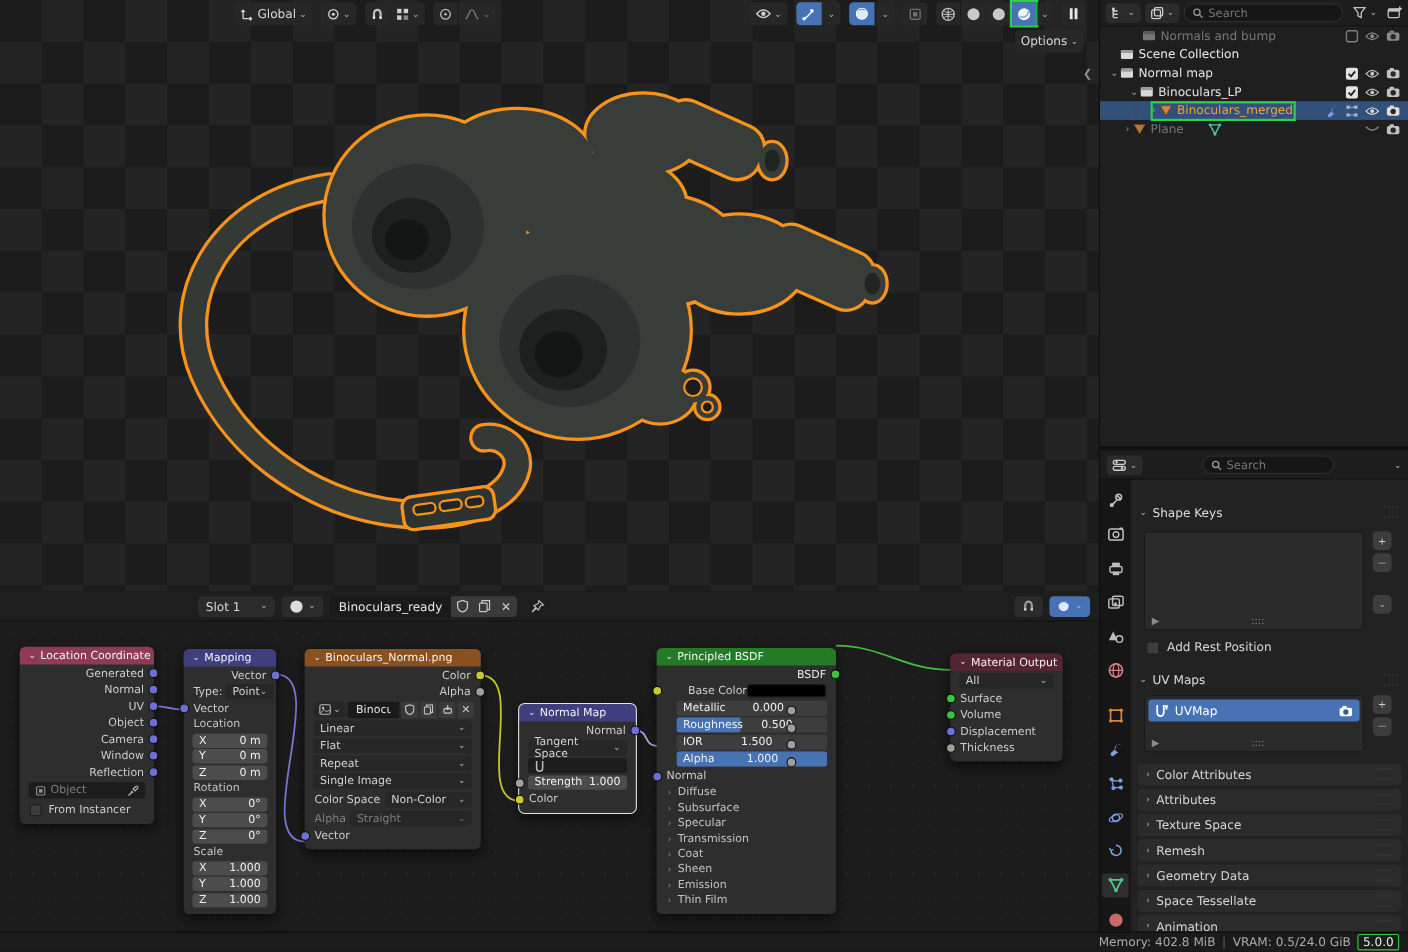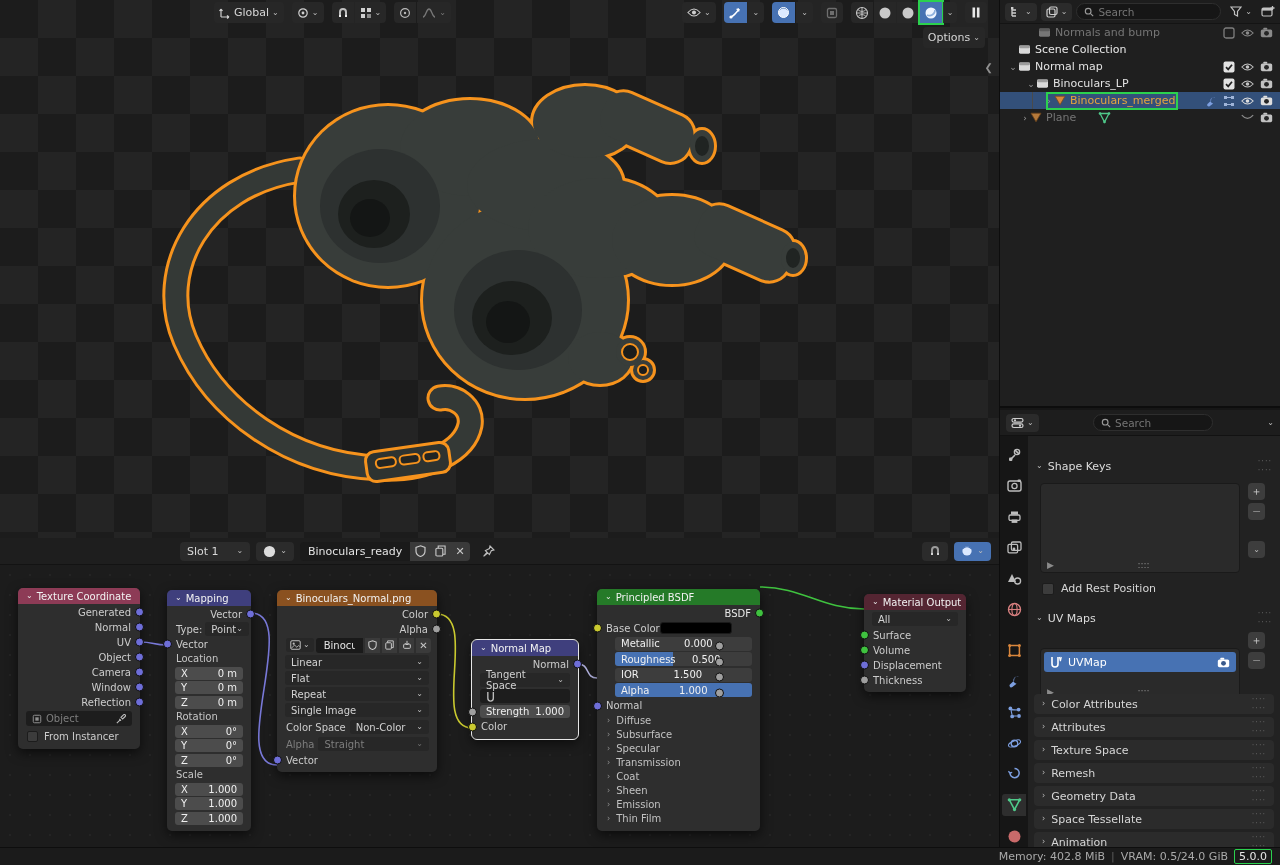--- a/index.html
+++ b/index.html
@@ -683,21 +683,21 @@
     <div style="position:absolute;left:14px;top:146px;display:flex;align-items:center;gap:7px">
       <span class="checkbox"></span>
       <span style="color:#d6d6d6">Add Rest Position</span>
     </div>
 
     <div class="panel-title" style="position:absolute;left:0;right:0;top:172px">
       <span class="chev">⌄</span>
       <span>UV Maps</span>
       <span class="grip">····<br>····</span>
     </div>
-    <div class="listbox" style="left:12px;top:212px;width:200px;height:52px">
+    <div class="listbox" style="left:12px;top:196px;width:200px;height:52px">
       <div class="uvitem" style="left:3px;right:3px;top:3px">
         <span>
           <svg width="12" height="12" viewBox="0 0 12 12">
               <path d="M2,1 L2,8 A3,3 0 0 0 8,8 L8,1" fill="none" stroke="#fff" stroke-width="1.6"></path>
               <path d="M9.5,1 L10.4,5 L11.3,1" fill="none" stroke="#fff" stroke-width="1.2"></path>
             </svg>
         </span>
         <span>UVMap</span>
         <span style="margin-left:auto">
           <svg width="13" height="11" viewBox="0 0 16 13">
@@ -816,21 +816,21 @@
       <path d="M140,104 C154,104 153,107 167,107" stroke="#7b7bdc" stroke-width="1.6" fill="none"></path>
       <path d="M251,75 C301,75 227,227 277,227" stroke="#7b7bdc" stroke-width="1.6" fill="none"></path>
       <path d="M437,76 C479,76 430,190 472,190" stroke="#c9c92f" stroke-width="1.6" fill="none"></path>
       <path d="M578,126 C590,126 585,140 597,140" stroke="#b9b9e8" stroke-width="1.6" fill="none"></path>
       <path d="M760,49 C802,49 822,71 864,71" stroke="#3fc23f" stroke-width="1.6" fill="none"></path>
     </svg>
 
     <div class="node" style="left:18px;top:23px;width:122px">
       <div class="nhead" style="background:#8d3b56">
         <span class="chev">⌄</span>
-          <span>Texture Coordinate</span>
+          <span>Location Coordinate</span>
       </div>
       <div class="nrow outp">
           <span>Generated</span>
           <span class="sock r s-purple"></span>
         </div>
       <div class="nrow outp">
           <span>Normal</span>
           <span class="sock r s-purple"></span>
         </div>
       <div class="nrow outp">
@@ -1048,21 +1048,21 @@
 
     <div class="node" style="left:597px;top:24px;width:163px">
       <div class="nhead" style="background:#257a28">
         <span class="chev">⌄</span>
           <span>Principled BSDF</span>
       </div>
       <div class="nrow outp">
           <span style="color:#e8e8e8">BSDF</span>
           <span class="sock r s-green"></span>
         </div>
-      <div class="nrow" style="justify-content:flex-start">
+      <div class="nrow" style="justify-content:flex-end">
         <span>Base Color</span>
         <span style="width:72px;height:12px;background:#000;border-radius:3px;border:1px solid #1a1a1a"></span>
         <span class="sock l s-yellow"></span>
       </div>
       <div class="pslider">
           <span>Metallic</span>
           <span>0.000</span>
           <span class="sock l s-gray" style="left:-22px"></span>
         </div>
       <div class="pslider">

